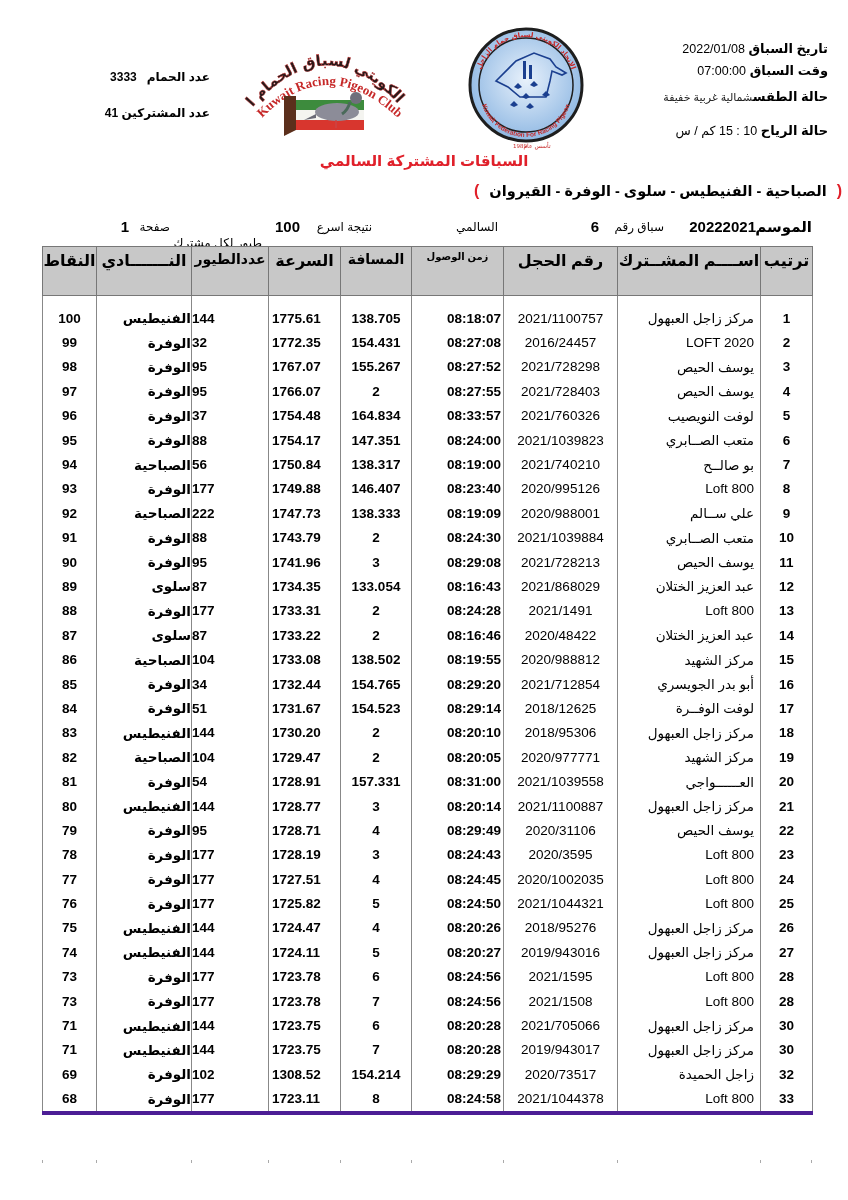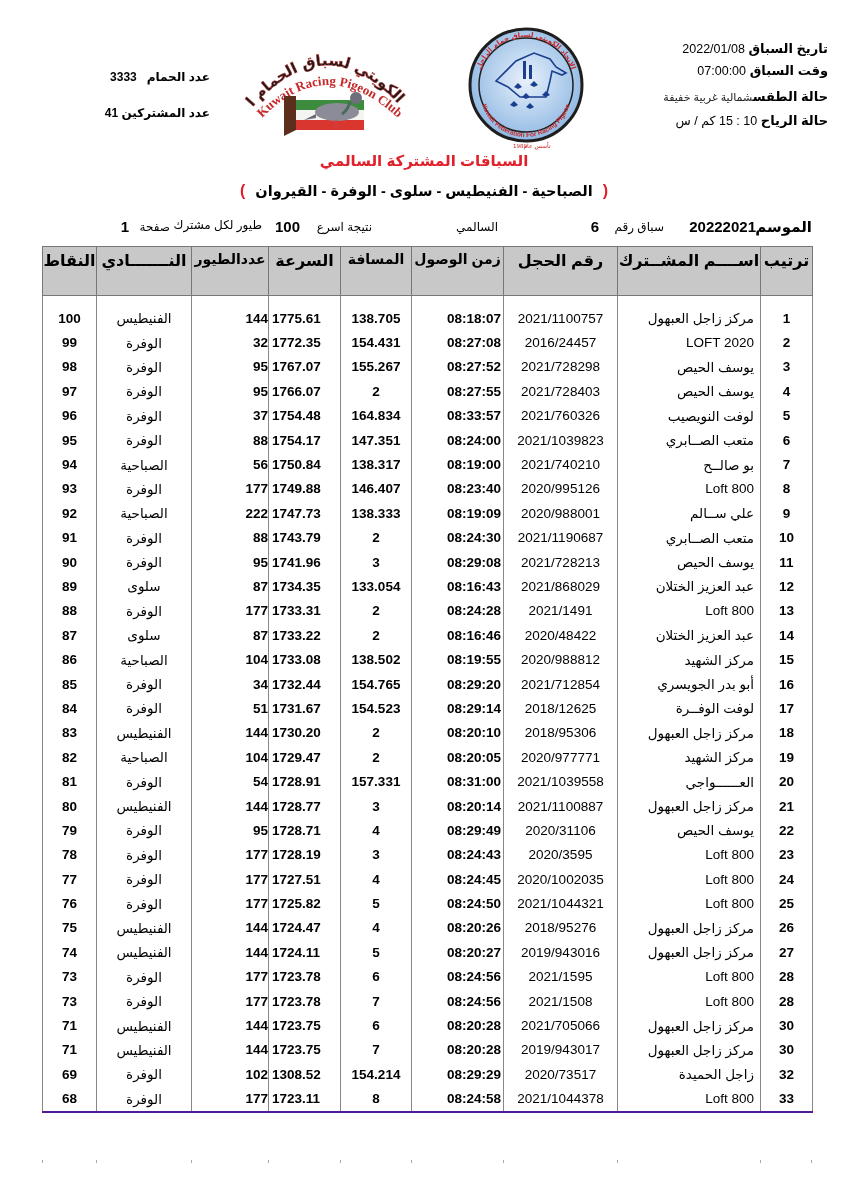--- a/index.html
+++ b/index.html
@@ -17,63 +17,63 @@
   .info-left { left:20px; top:40px; width:190px; text-align:right; direction:rtl; }
   .title-left { font-size:15px; font-weight:bold; height:26px; line-height:26px; }
   .count-line { font-size:12px; font-weight:bold; height:22px; line-height:22px; }
 
   
   .logo-club { left:232px; top:28px; width:190px; height:118px; }
   .logo-fed { left:462px; top:25px; width:128px; height:128px; }
 
   
   .heading-red { left:0; width:848px; top:152px; text-align:center; color:#e0202a; font-weight:bold; font-size:15px; direction:rtl; }
-  .heading-clubs { left:0; width:848px; top:182px; text-align:center; font-weight:bold; font-size:14.5px; direction:rtl; }
+  .heading-clubs { left:0; width:848px; top:182px; text-align:right; font-weight:bold; font-size:14.5px; direction:rtl; }
   .heading-clubs .paren { color:#e0202a; font-size:16px; padding:0 6px; }
 
   
   .season-line { left:42px; width:770px; top:218px; height:22px; direction:rtl; font-size:12px; }
   .season-line span { position:absolute; top:0; white-space:nowrap; }
   .season-line .big { font-size:15px; font-weight:bold; }
 
   
   .tbl { left:42px; top:246px; width:770px; border-collapse:collapse; direction:rtl; table-layout:fixed; }
   .tbl th { background:#c8c8c8; height:44px; font-size:16px; font-weight:bold; border:1px solid #777; padding:0; vertical-align:top; padding-top:4px; white-space:nowrap; }
   .tbl td { height:24.4px; font-size:13.5px; padding:0; border-left:1px solid #888; border-right:1px solid #888; white-space:nowrap; }
   .tbl tr.spacer td { height:10px; }
-  .tbl tr:last-child td { border-bottom:2px solid #4c1d95; }
+  .tbl tr:last-child td { border-bottom:4px solid #4c1d95; }
   .c-rank { text-align:center; font-weight:bold; font-size:14px; }
   .c-name { text-align:right; padding-right:6px !important; font-size:11.5px; }
   .c-ring { text-align:center; font-size:12.5px; direction:ltr; }
   .c-time { text-align:right; font-weight:bold; font-size:14px; direction:ltr; padding-right:2px !important; }
   .c-dist { text-align:center; font-weight:bold; font-size:12.5px; }
   .c-speed { text-align:left; font-weight:bold; font-size:14px; padding-left:3px !important; direction:ltr; }
-  .c-birds { text-align:right; font-weight:bold; font-size:14px; }
-  .c-club { text-align:center; font-weight:normal; font-size:11px; }
+  .c-birds { text-align:left; font-weight:bold; font-size:14px; }
+  .c-club { text-align:right; font-weight:bold; font-size:11px; }
   .c-points { text-align:center; font-weight:bold; font-size:14px; }
 
   .footer-ticks { left:42px; top:1160px; width:770px; height:6px; }
   .footer-ticks i { position:absolute; top:0; width:1px; height:3px; background:#aaa; }
 </style>
 </head>
 <body>
 
 <div class="abs info-right">
   <div class="info-line">
     <b>تاريخ السباق</b>
     <span class="val">2022/01/08</span>
   </div>
   <div class="info-line">
     <b>وقت السباق</b>
     <span class="val">07:00:00</span>
   </div>
   <div class="info-line" style="margin-top:4px">
     <b>حالة الطقس</b><span class="weather">شمالية غربية خفيفة</span>
   </div>
-  <div class="info-line" style="margin-top:2px">
+  <div class="info-line" style="margin-top:12px">
     <b>حالة الرياح</b>
     <span class="val">10 : 15 كم / س</span>
   </div>
 </div>
 
 <div class="abs info-left">
   <div style="height:26px"></div>
   <div class="count-line">
     <span>عدد الحمام</span>
     &nbsp;&nbsp;<span>3333</span>
@@ -143,21 +143,21 @@
 </div>
 
 <div class="abs season-line">
   <span class="big" style="right:0">الموسم</span>
   <span class="big" style="right:56px">20222021</span>
   <span style="right:148px; top:2px">سباق رقم</span>
   <span class="big" style="right:213px">6</span>
   <span style="right:314px; top:2px">السالمي</span>
   <span style="right:440px; top:2px">نتيجة اسرع</span>
   <span class="big" style="right:512px">100</span>
-  <span style="right:550px; top:0">طيور لكل مشترك</span>
+  <span style="right:550px; top:18px">طيور لكل مشترك</span>
   <span style="right:642px; top:2px">صفحة</span>
   <span class="big" style="right:683px">1</span>
 </div>
 
 <table class="abs tbl">
   <colgroup>
     <col style="width:52px">
       <col style="width:143px">
       <col style="width:114px">
       <col style="width:92px">
@@ -165,21 +165,21 @@
       <col style="width:72px">
       <col style="width:77px">
       <col style="width:95px">
       <col style="width:54px">
   </colgroup>
   <thead>
     <tr>
       <th>ترتيب</th>
       <th>اســــم المشــترك</th>
       <th>رقم الحجل</th>
-      <th style="font-size:14px">زمن الوصول</th>
+      <th style="font-size:10px">زمن الوصول</th>
       <th style="font-size:14px">المسافة</th>
       <th>السرعة</th>
       <th style="font-size:14px">عددالطيور</th>
       <th>النـــــــادي</th>
       <th>النقاط</th>
     </tr>
   </thead>
   <tbody id="tbody">
     <tr class="spacer">
         <td></td>
@@ -287,21 +287,21 @@
         <td class="c-time">08:19:09</td>
         <td class="c-dist">138.333</td>
         <td class="c-speed">1747.73</td>
         <td class="c-birds">222</td>
         <td class="c-club">الصباحية</td>
         <td class="c-points">92</td>
       </tr>
       <tr>
         <td class="c-rank">10</td>
         <td class="c-name">متعب الصــابري</td>
-        <td class="c-ring">2021/1190687</td>
+        <td class="c-ring">2021/1039884</td>
         <td class="c-time">08:24:30</td>
         <td class="c-dist">2</td>
         <td class="c-speed">1743.79</td>
         <td class="c-birds">88</td>
         <td class="c-club">الوفرة</td>
         <td class="c-points">91</td>
       </tr>
       <tr>
         <td class="c-rank">11</td>
         <td class="c-name">يوسف الحيص</td>

